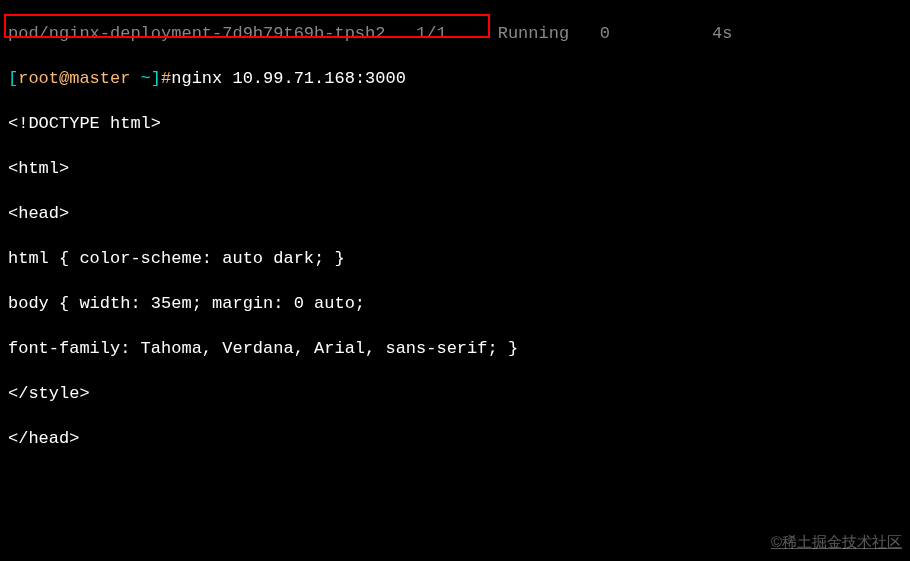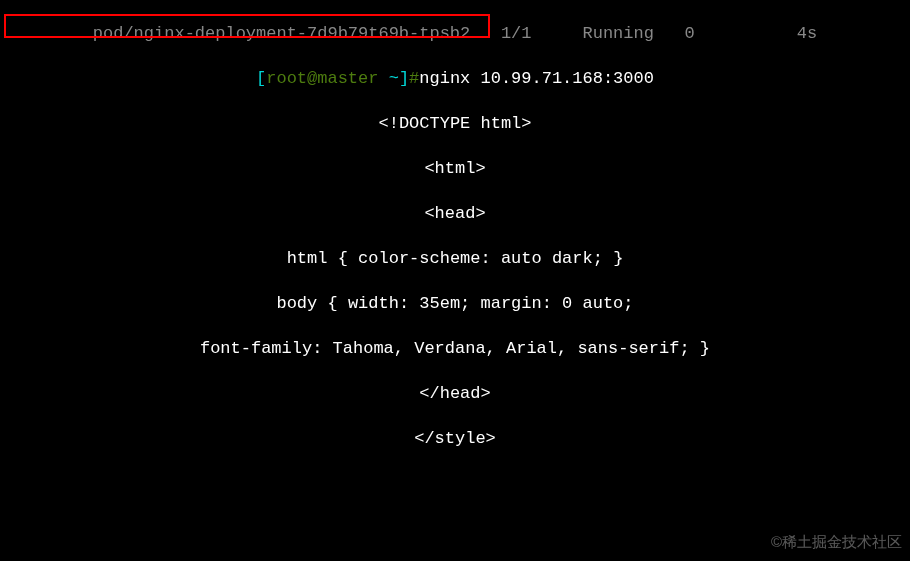--- a/index.html
+++ b/index.html
@@ -14,55 +14,56 @@
       padding: 0;
       overflow: hidden;
       position: relative;
     }
     .terminal {
       padding: 0 8px;
       white-space: pre;
     }
     .gray { color: #888; }
     .cyan { color: #00d7d7; }
-    .red { color: #4d7c0f; }
+    .red { color: #fdba74; }
     .magenta { color: #ffffff; }
     .highlight-box {
       border: 2px solid #ff0000;
       position: absolute;
       top: 14px;
       left: 4px;
       width: 486px;
       height: 24px;
       pointer-events: none;
     }
     .watermark {
       position: absolute;
       bottom: 8px;
       right: 8px;
       color: rgba(255,255,255,0.35);
       font-size: 15px;
       font-family: sans-serif;
+      text-decoration: underline;
     }
-    .line { display: block; text-align: center; }
+    .line { display: block; }
   </style>
 </head>
 <body>
 
 <div class="terminal">
 <span class="line gray"><span>pod/nginx-deployment-7d9b79t69b-tpsb2</span>   <span>1/1</span>     <span>Running</span>   <span>0</span>          <span>4s</span></span>
 <span class="line"><span class="cyan">[</span><span class="red">root@master</span><span class="cyan"> ~</span><span class="cyan">]</span><span class="red">#</span><span>nginx </span><span class="magenta">10.99.71.168</span><span>:3000</span></span>
 <span class="line">&lt;!DOCTYPE html&gt;</span>
 <span class="line">&lt;html&gt;</span>
 <span class="line">&lt;head&gt;</span>
 <span class="line">html { color-scheme: auto dark; }</span>
 <span class="line">body { width: 35em; margin: 0 auto;</span>
 <span class="line">font-family: Tahoma, Verdana, Arial, sans-serif; }</span>
+<span class="line">&lt;/style&gt;</span>
 <span class="line">&lt;/head&gt;</span>
-<span class="line">&lt;/style&gt;</span>
 
 
 
 
 <span class="line"></span>
 
 
 
 
 <span class="line"></span>

